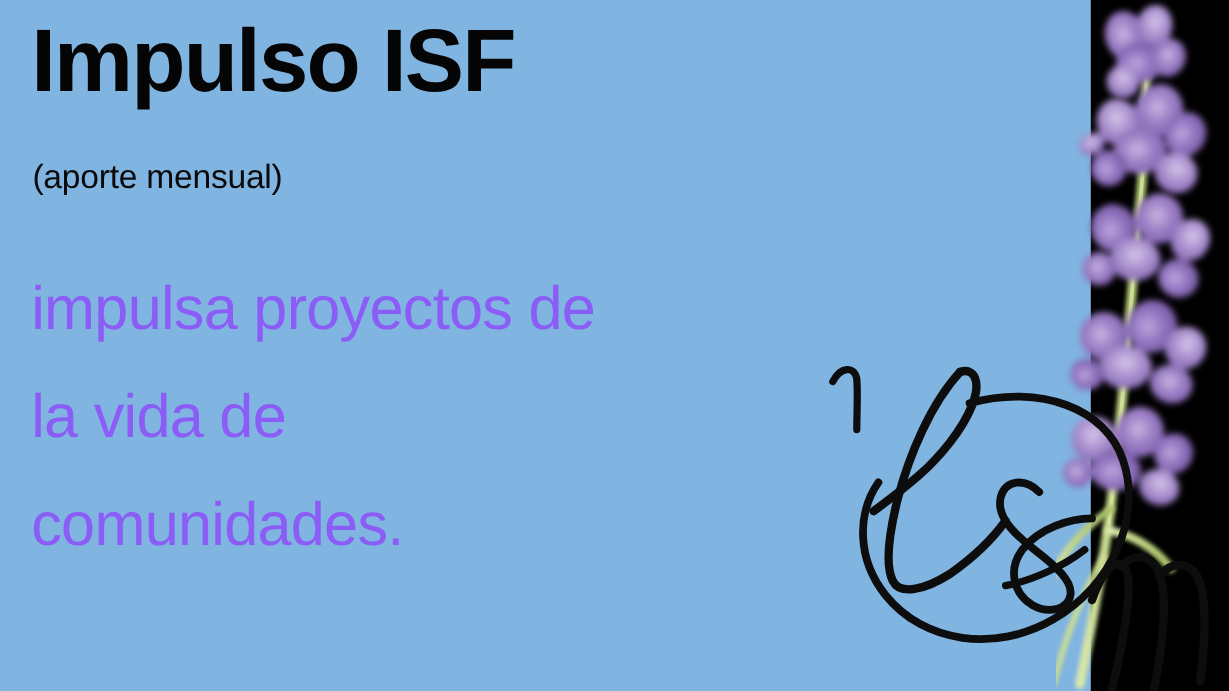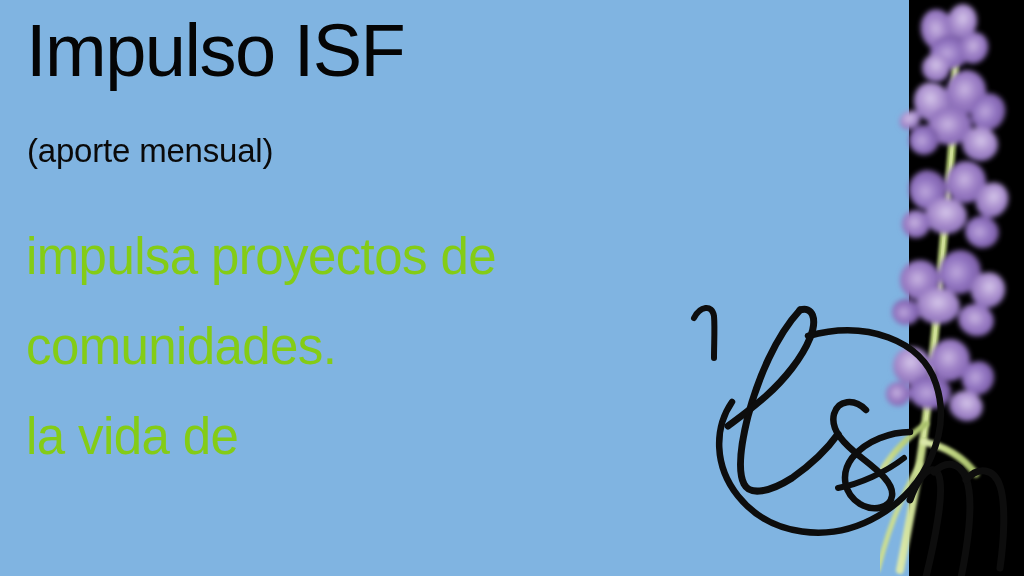--- a/index.html
+++ b/index.html
@@ -38,50 +38,50 @@
     width: 760px;
     height: 576px;
     color: #000000;
   }
 
   #title {
     position: absolute;
     left: 0;
     top: 12px;
     font-size: 74px;
-    font-weight: 400;
+    font-weight: 700;
     letter-spacing: -1.5px;
     line-height: 1.06;
     color: #050505;
     white-space: nowrap;
     text-align: right;
   }
 
   #subtitle {
     position: absolute;
     left: 1px;
     top: 133px;
-    font-size: 33px;
+    font-size: 28px;
     font-weight: 300;
     letter-spacing: -0.2px;
     line-height: 1.1;
     color: #0a0a0a;
     white-space: nowrap;
   }
 
   #body-copy {
     position: absolute;
     left: 0px;
     top: 212px;
     width: 740px;
     font-size: 51px;
     font-weight: 300;
     letter-spacing: -0.6px;
     line-height: 90px;
-    color: #84cc16;
+    color: #8b5cf6;
   }
   #body-copy .ln {
     display: block;
     white-space: nowrap;
   }
 
   
   #monogram {
     position: absolute;
     left: 688px;
@@ -219,18 +219,18 @@
   </svg>
 
   <div id="text-block">
 
     <div id="title">Impulso ISF</div>
 
     <div id="subtitle">(aporte mensual)</div>
 
     <div id="body-copy">
       <span class="ln">impulsa proyectos de</span>
+      <span class="ln">la vida de</span>
       <span class="ln">comunidades.</span>
-      <span class="ln">la vida de</span>
     </div>
 
   </div>
 </div>
 
 </body></html>

